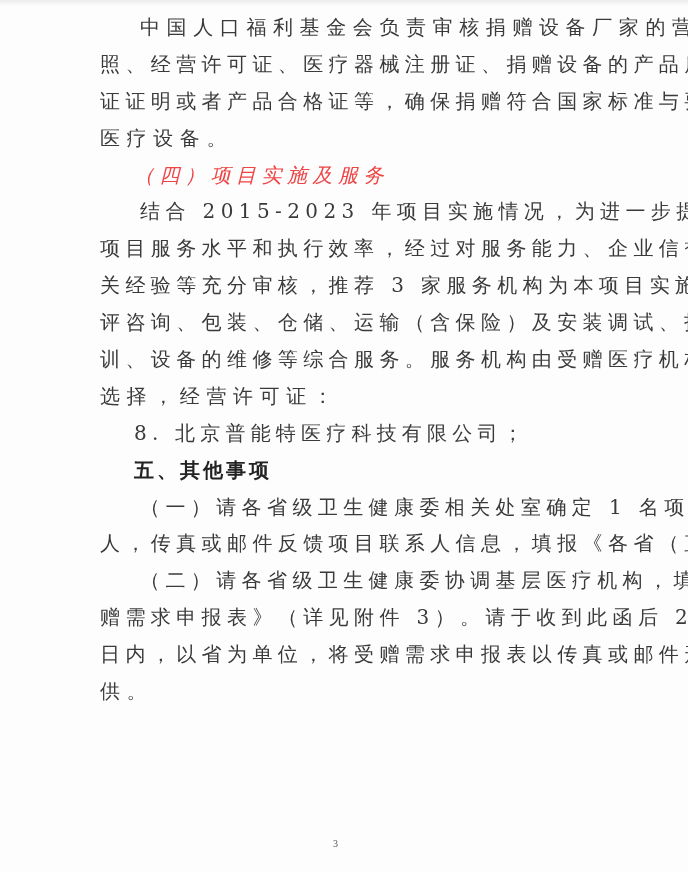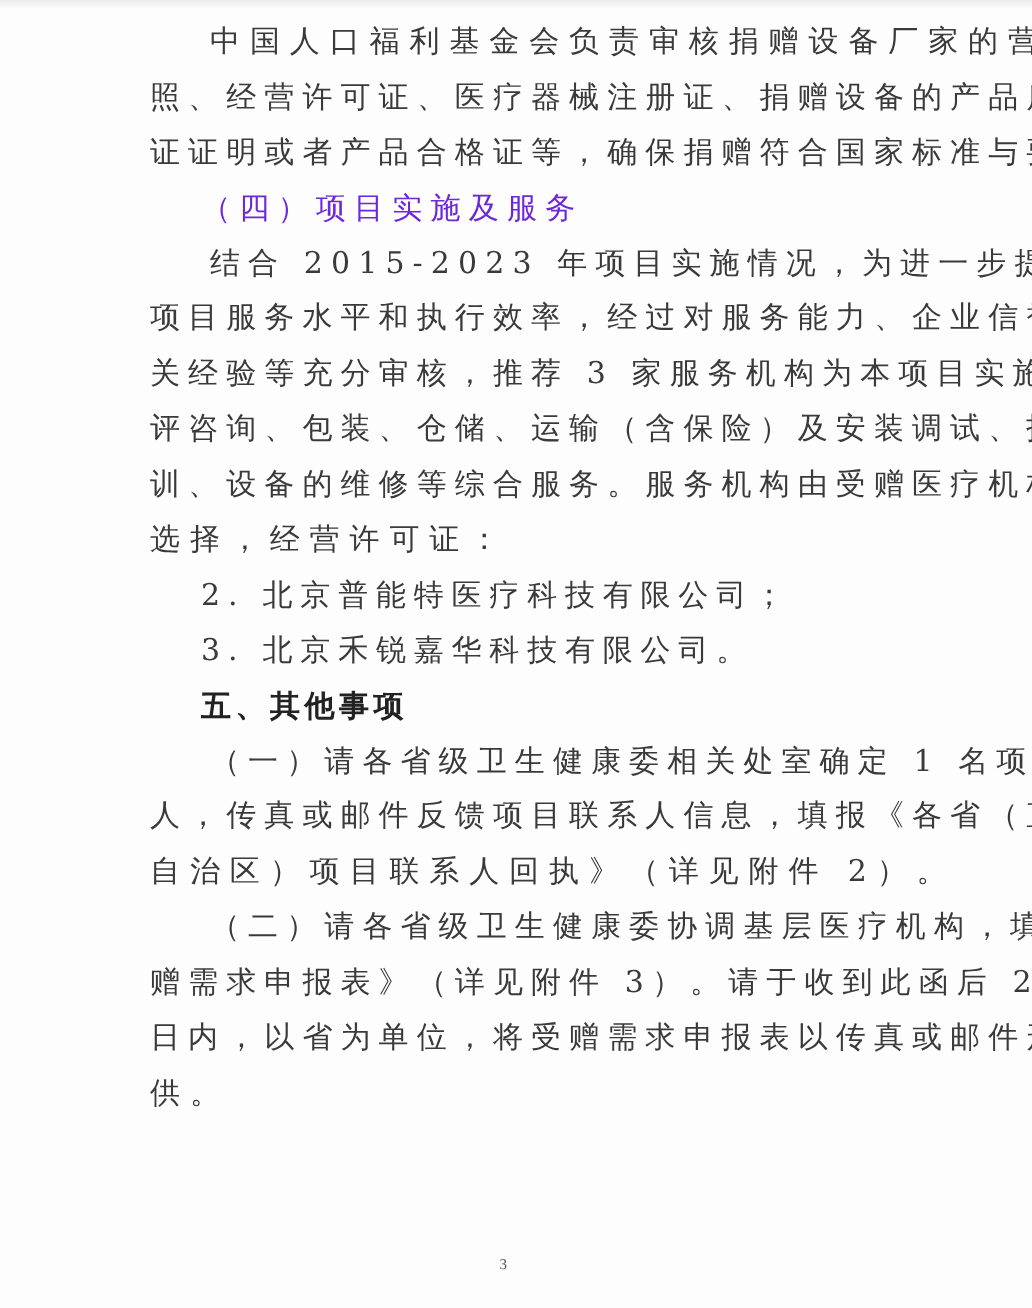--- a/index.html
+++ b/index.html
@@ -17,64 +17,63 @@
   .page {
     position: absolute; left: 100px; top: 9px; width: 490px;
   }
   .line {
     height: 36.9px; line-height: 36.9px;
     font-size: 20px; letter-spacing: 6.6px;
     white-space: nowrap;
   }
   .indent { padding-left: 40px; }
   .indent2 { padding-left: 34px; letter-spacing: 5.2px; }
-  .heading-sub { padding-left: 34px; font-family: "DejaVu Sans", sans-serif; letter-spacing: 5.5px; color:#6d28d9; }
+  .heading-sub { padding-left: 34px; font-family: "DejaVu Sans", sans-serif; letter-spacing: 5.5px; color:#ef4444;font-style:italic; }
   .heading-main { padding-left: 34px; font-family: "DejaVu Sans", sans-serif; font-weight: bold; letter-spacing: 3px; color:#222; }
   .tight { letter-spacing: 5.4px; }
   .pageno {
     position: absolute; left: 333px; top: 838px;
     font-size: 10px; color: #555;
     font-family: "Liberation Serif", serif;
   }
 </style>
 </head>
 <body>
 
 <div class="topshade"></div>
 
 <div class="page">
 
   <div>
     <div class="line indent">中国人口福利基金会负责审核捐赠设备厂家的营业执</div>
     <div class="line tight">照、经营许可证、医疗器械注册证、捐赠设备的产品质量认</div>
     <div class="line tight">证证明或者产品合格证等，确保捐赠符合国家标准与要求的</div>
+    <div class="line">医疗设备。</div>
   </div>
 
   <div class="line heading-sub">（四）项目实施及服务</div>
 
   <div>
     <div class="line indent tight">结合 2015-2023 年项目实施情况，为进一步提高 2024 年</div>
     <div class="line tight">项目服务水平和执行效率，经过对服务能力、企业信誉、相</div>
     <div class="line tight">关经验等充分审核，推荐 3 家服务机构为本项目实施提供环</div>
     <div class="line tight">评咨询、包装、仓储、运输（含保险）及安装调试、技能培</div>
     <div class="line tight">训、设备的维修等综合服务。服务机构由受赠医疗机构自愿</div>
     <div class="line">选择，经营许可证：</div>
   </div>
 
   <div>
-    <div class="line indent2">2. 北京普能特医疗科技有限公司；</div>
-    <div class="line indent2">3. 北京禾锐嘉华科技有限公司。</div>
+    <div class="line indent2">8. 北京普能特医疗科技有限公司；</div>
   </div>
 
   <div class="line heading-main">五、其他事项</div>
 
   <div>
     <div class="line indent tight">（一）请各省级卫生健康委相关处室确定 1 名项目联系</div>
     <div class="line tight">人，传真或邮件反馈项目联系人信息，填报《各省（直辖市、</div>
-    <div class="line">自治区）项目联系人回执》（详见附件 2）。</div>
   </div>
 
   <div>
     <div class="line indent tight">（二）请各省级卫生健康委协调基层医疗机构，填报《受</div>
     <div class="line tight">赠需求申报表》（详见附件 3）。请于收到此函后 20 个工作</div>
     <div class="line tight">日内，以省为单位，将受赠需求申报表以传真或邮件形式提</div>
     <div class="line">供。</div>
   </div>
 </div>
 

